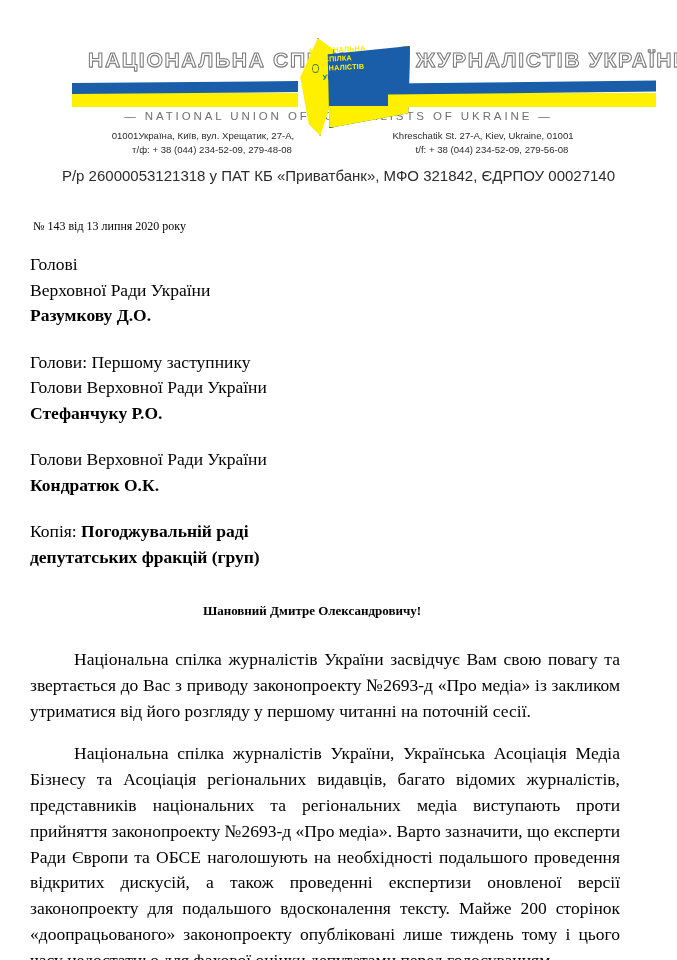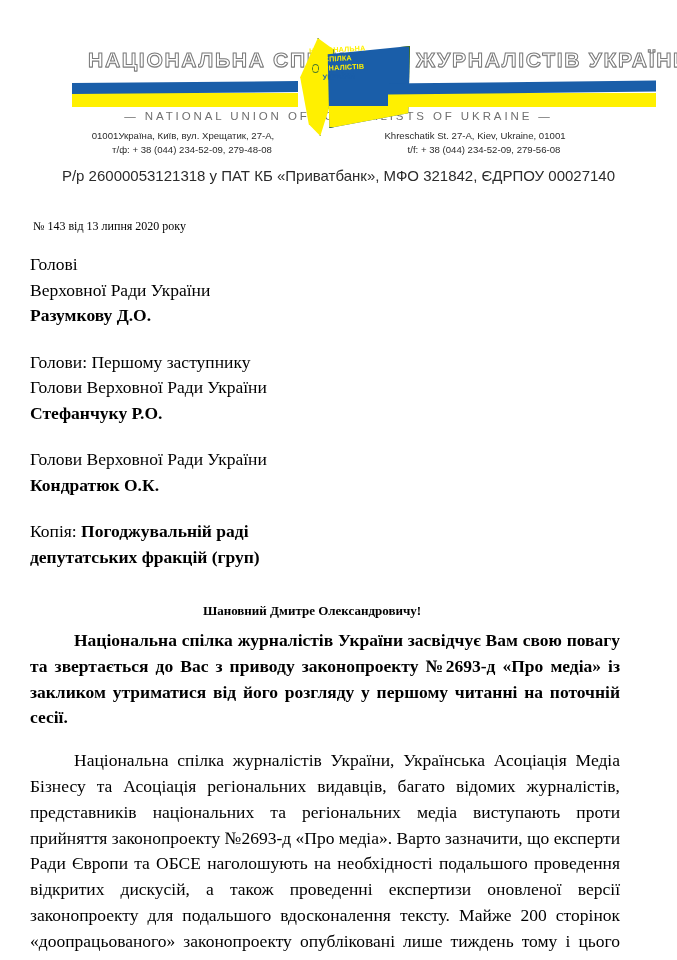--- a/index.html
+++ b/index.html
@@ -148,22 +148,22 @@
     font-family: "Liberation Sans", sans-serif;
     font-size: 9.6px;
     line-height: 14px;
     color: #2b2b2b;
   }
   .lh-contacts .col {
     position: absolute;
     width: 250px;
     text-align: center;
   }
-  .lh-contacts .col.ua { left: 58px; }
-  .lh-contacts .col.en { left: 350px; }
+  .lh-contacts .col.ua { left: 78px; }
+  .lh-contacts .col.en { left: 358px; }
   .lh-contacts .col .l2 { padding-left: 18px; }
 
   .lh-bank {
     text-align: center;
     font-family: "Liberation Sans", sans-serif;
     font-size: 15px;
     color: #2b2b2b;
     margin-top: 4px;
   }
 
@@ -200,21 +200,21 @@
   }
 
   p.para {
     margin: 0;
     font-size: 17.5px;
     line-height: 25.8px;
     text-align: justify;
     text-indent: 44px;
     hyphens: none;
   }
-  p.para.bold { font-weight: bold; margin-top: 6px; }
+  p.para.bold { font-weight: normal; margin-top: 25px; }
   p.para.normal { margin-top: 17px; }
 </style>
 </head>
 <body>
 
 <div class="letterhead">
 
   <div class="lh-banner">
 
     <div class="org-word left">НАЦІОНАЛЬНА СПІЛКА</div>

